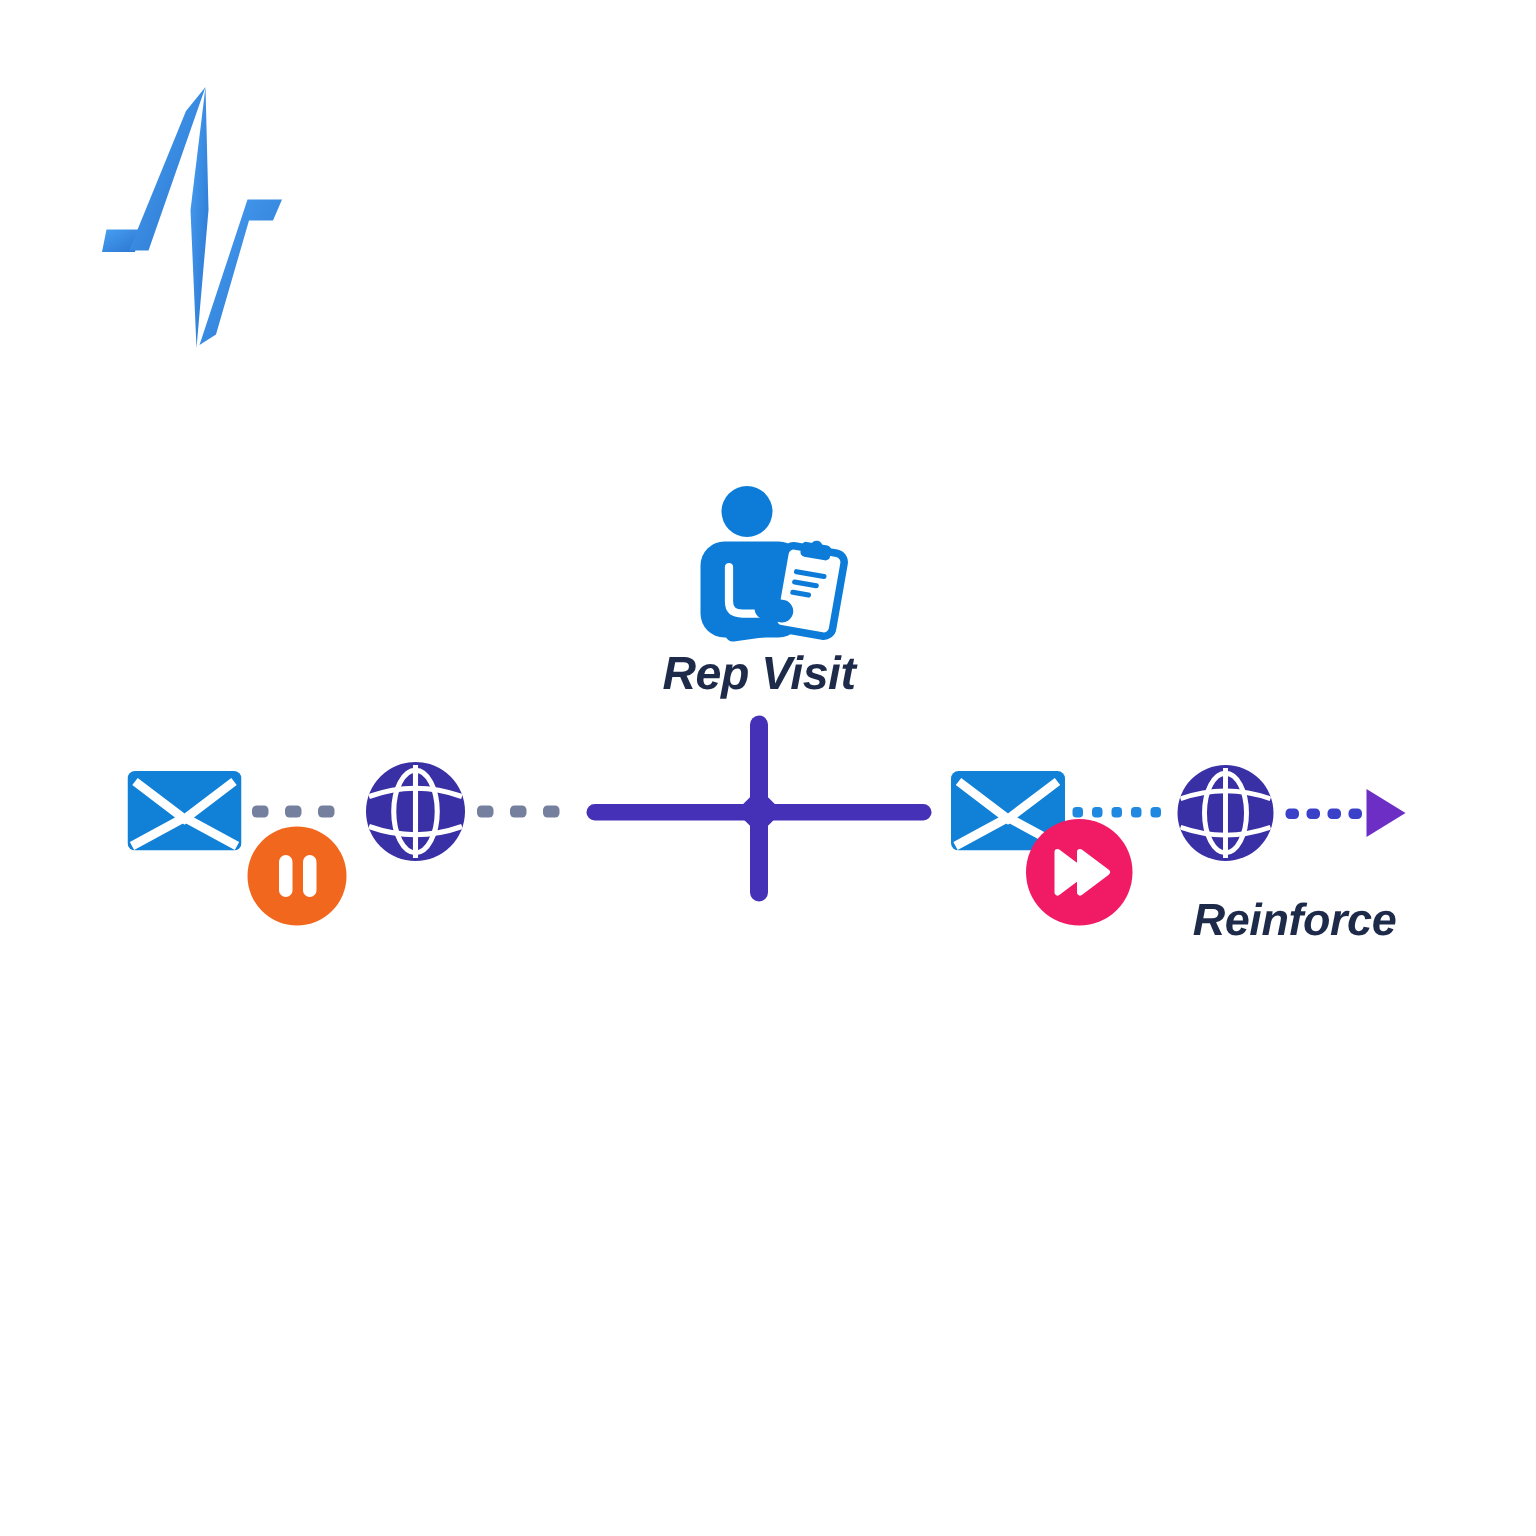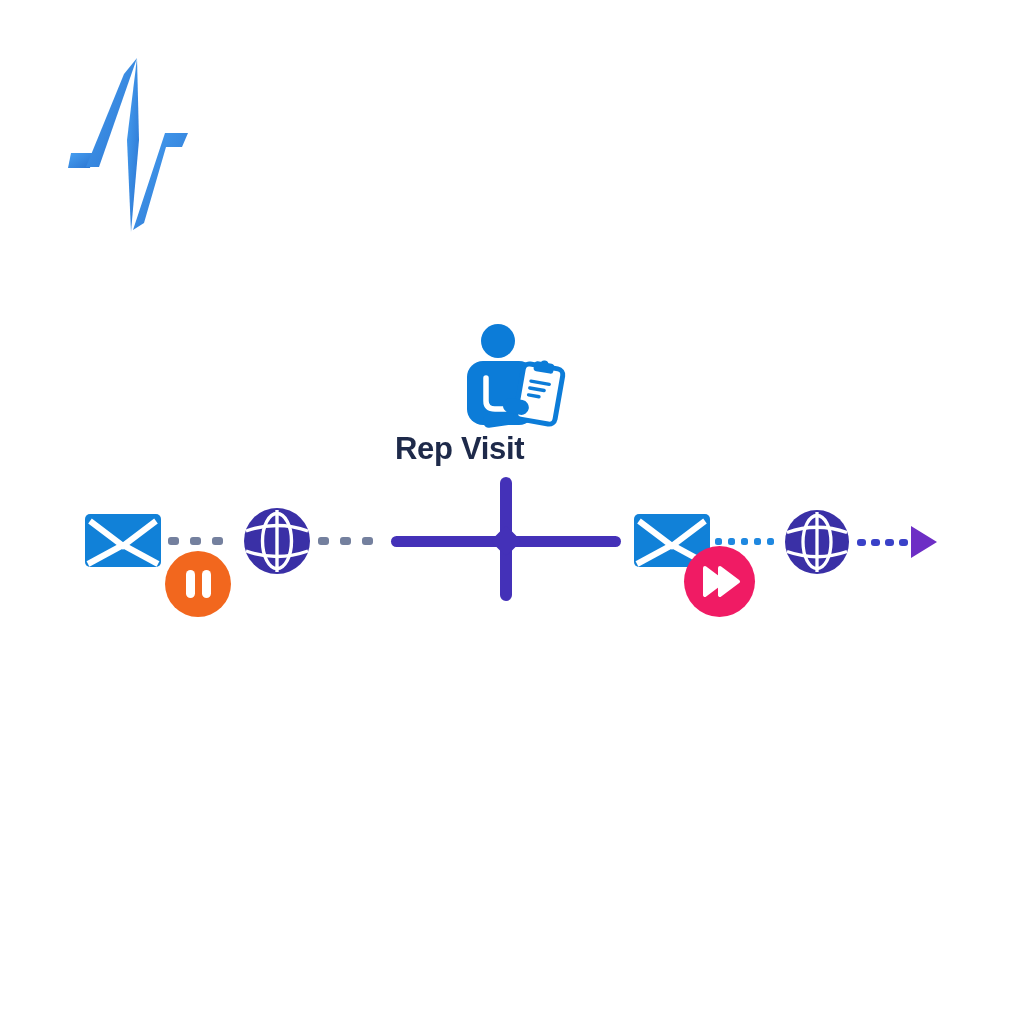--- a/index.html
+++ b/index.html
@@ -22,24 +22,25 @@
   .canvas{
     position:relative;
     width:1024px;height:1024px;
     background:var(--canvas-bg,#ffffff);
     overflow:hidden;
     font-family:"Liberation Sans", sans-serif;
   }
   .abs{position:absolute;}
   .label{
     position:absolute;
-    text-align:left;
+    text-align:center;
     font-weight:700;
     color:var(--label-navy,#1e2a4a);
     letter-spacing:-0.3px;
+    font-style:italic;
   }
   .rep-visit-label{left:395px;top:431px;width:222px;font-size:31px;}
   .reinforce-label{left:755px;top:597px;width:216px;font-size:30px;}
   .h-line{
     left:391px;top:536px;width:230px;height:11px;
     border-radius:6px;background:var(--line-indigo,#4431b8);
   }
   .v-line{
     left:500px;top:477px;width:12px;height:124px;
     border-radius:6px;background:var(--line-indigo,#4431b8);
@@ -201,14 +202,15 @@
   </svg>
 
   <div class="dash-row indigo indigo-dashes-1">
     <div class="dash"></div>
     <div class="dash"></div>
     <div class="dash"></div>
     <div class="dash"></div>
   </div>
   <div class="abs arrow-head"></div>
 
+  <div class="label reinforce-label">Reinforce</div>
 
 </div>
 
 </body></html>

